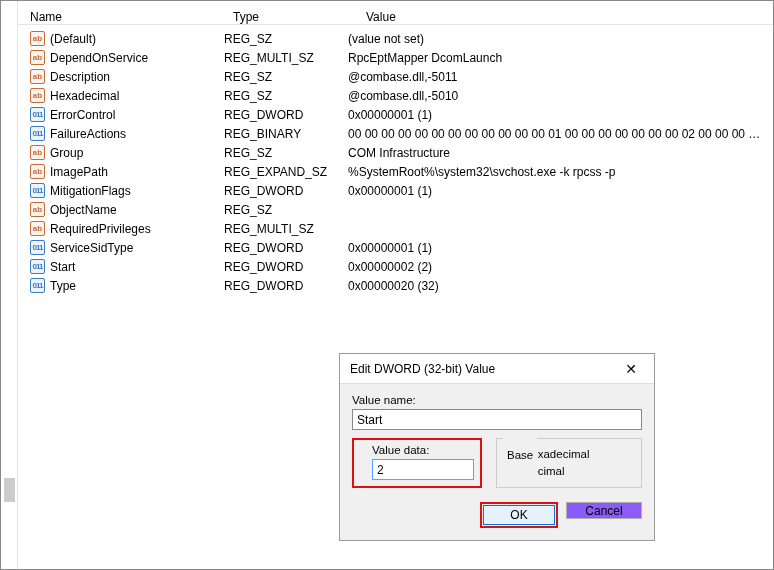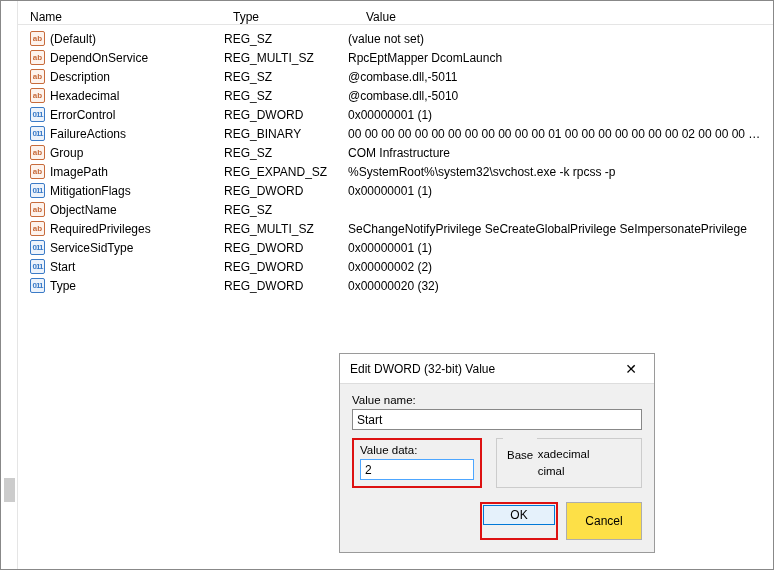--- a/index.html
+++ b/index.html
@@ -107,21 +107,21 @@
     height: 21px;
     background: #fff;
     border: 1px solid #888;
     padding: 2px 4px;
     font-family: inherit;
     font-size: 12px;
   }
   .row2 { display: flex; gap: 14px; margin-top: 8px; }
   .vd-wrap {
     border: 2px solid #d11;
-    padding: 4px 6px 6px 6px;
+    padding: 4px 6px 6px 18px;
     flex: 0 0 130px;
   }
   .vd-wrap .txt { border: 1px solid #4da6ff; }
   .base-group {
     flex: 1;
     border: 1px solid #ccc;
     padding: 4px 8px 8px 8px;
     position: relative;
     margin-top: 0px;
   }
@@ -134,22 +134,22 @@
   }
   .radio { display: flex; align-items: center; gap: 5px; margin-top: 4px; font-size: 11.5px; }
   .radio input { margin: 0; }
   .dlg-btns {
     display: flex;
     justify-content: flex-end;
     gap: 8px;
     margin-top: 14px;
   }
   .btn {
-    width: 76px; height: 38px;
-    background: #fde047;
+    width: 76px; height: 17px;
+    background: #8b5cf6;
     border: 1px solid #adadad;
     font-family: inherit;
     font-size: 12px;
     cursor: pointer;
   }
   .btn-ok-wrap {
     border: 2px solid #d11;
     padding: 1px;
   }
   .btn-ok {
@@ -248,21 +248,20 @@
           <span>ObjectName</span>
         </div>
         <div class="cell-type">REG_SZ</div>
       </div>
       <div class="row">
         <div class="cell-name">
           <span class="ico ico-string">ab</span>
           <span>RequiredPrivileges</span>
         </div>
         <div class="cell-type">REG_MULTI_SZ</div>
-        <div class="cell-data">SeChangeNotifyPrivilege SeCreateGlobalPrivilege SeImpersonatePrivilege</div>
       </div>
       <div class="row">
         <div class="cell-name">
           <span class="ico ico-binary">011</span>
           <span>ServiceSidType</span>
         </div>
         <div class="cell-type">REG_DWORD</div>
         <div class="cell-data">0x00000001 (1)</div>
       </div>
       <div class="row">

